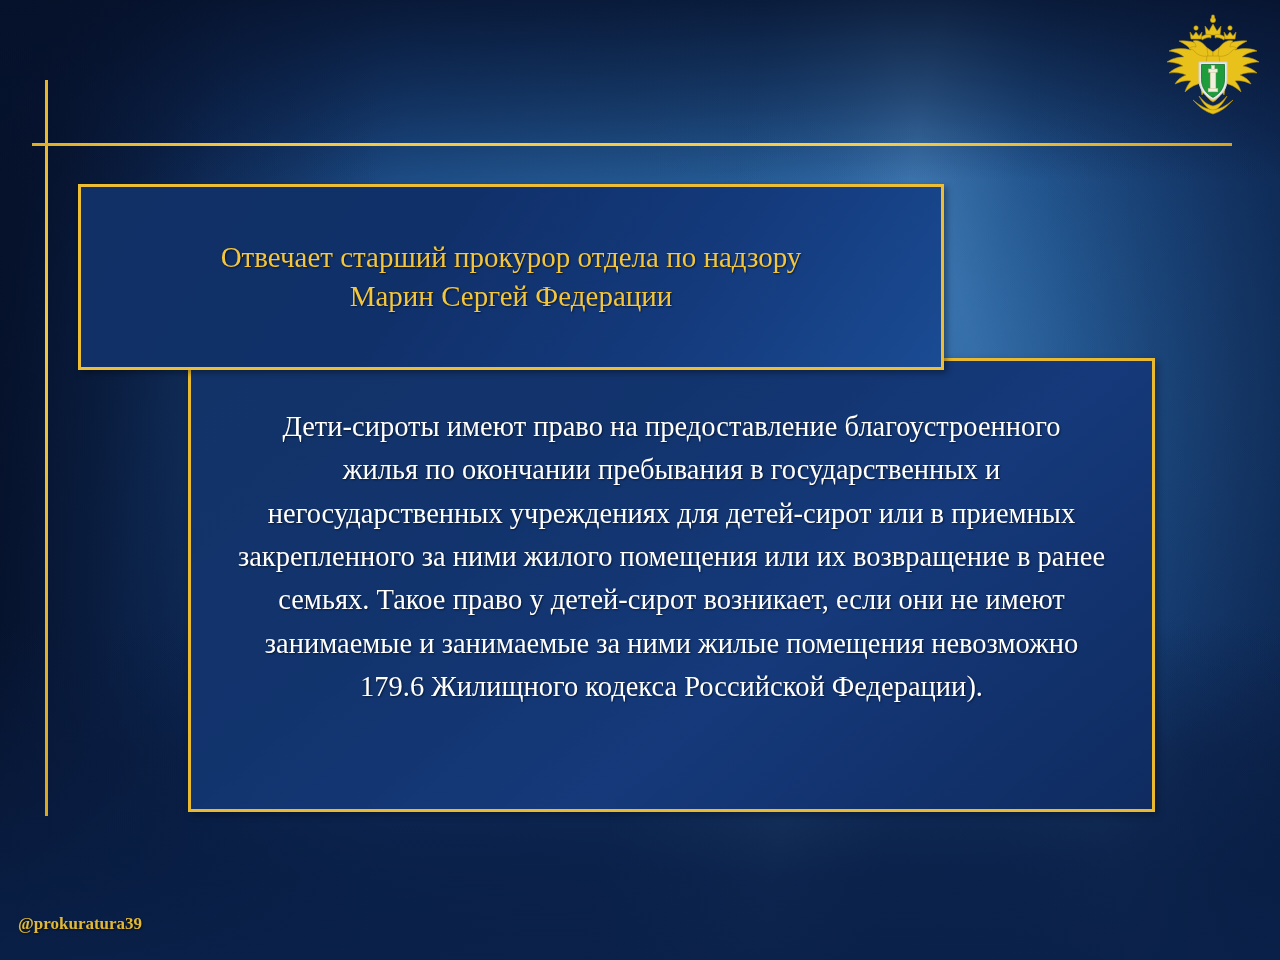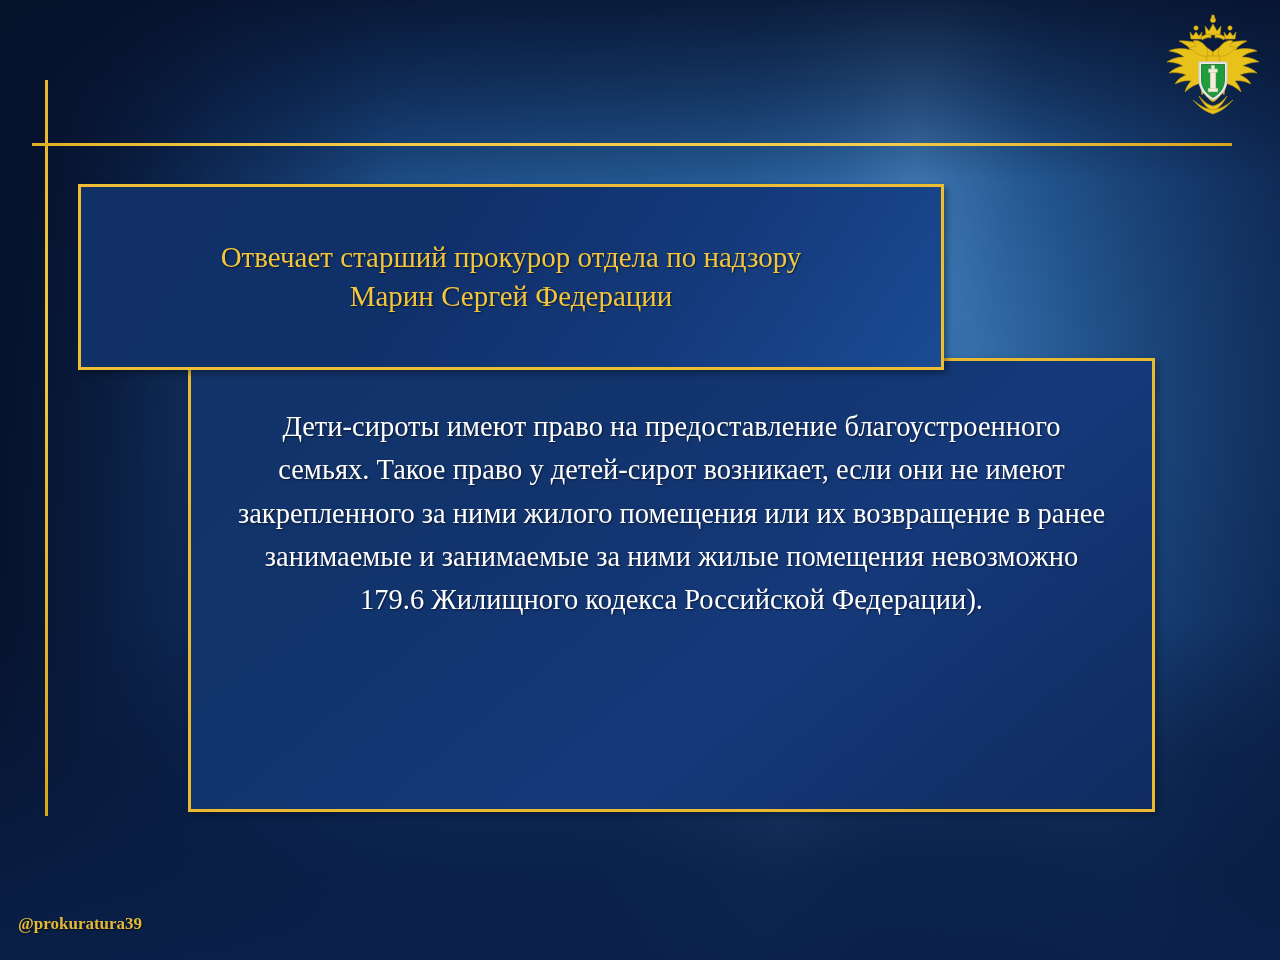--- a/index.html
+++ b/index.html
@@ -261,22 +261,24 @@
   <div class="quote-box">
     <div class="quote-text">
       <span class="quote-line">Отвечает старший прокурор отдела по надзору</span>
       <span class="quote-line">Марин Сергей Федерации</span>
     </div>
   </div>
 
   <div class="body-box">
     <div class="body-text">
       <span class="body-line">Дети-сироты имеют право на предоставление благоустроенного</span>
+      <span class="body-line">жилья по окончании пребывания в государственных и</span>
+      <span class="body-line">негосударственных учреждениях для детей-сирот или в приемных</span>
+      <span class="body-line">закрепленного за ними жилого помещения или их возвращение в ранее</span>
       <span class="body-line">семьях. Такое право у детей-сирот возникает, если они не имеют</span>
-      <span class="body-line">закрепленного за ними жилого помещения или их возвращение в ранее</span>
       <span class="body-line">занимаемые и занимаемые за ними жилые помещения невозможно</span>
       <span class="body-line">179.6 Жилищного кодекса Российской Федерации).</span>
     </div>
   </div>
 
   <div class="watermark">@prokuratura39</div>
 
 </div>
 
 </body></html>

